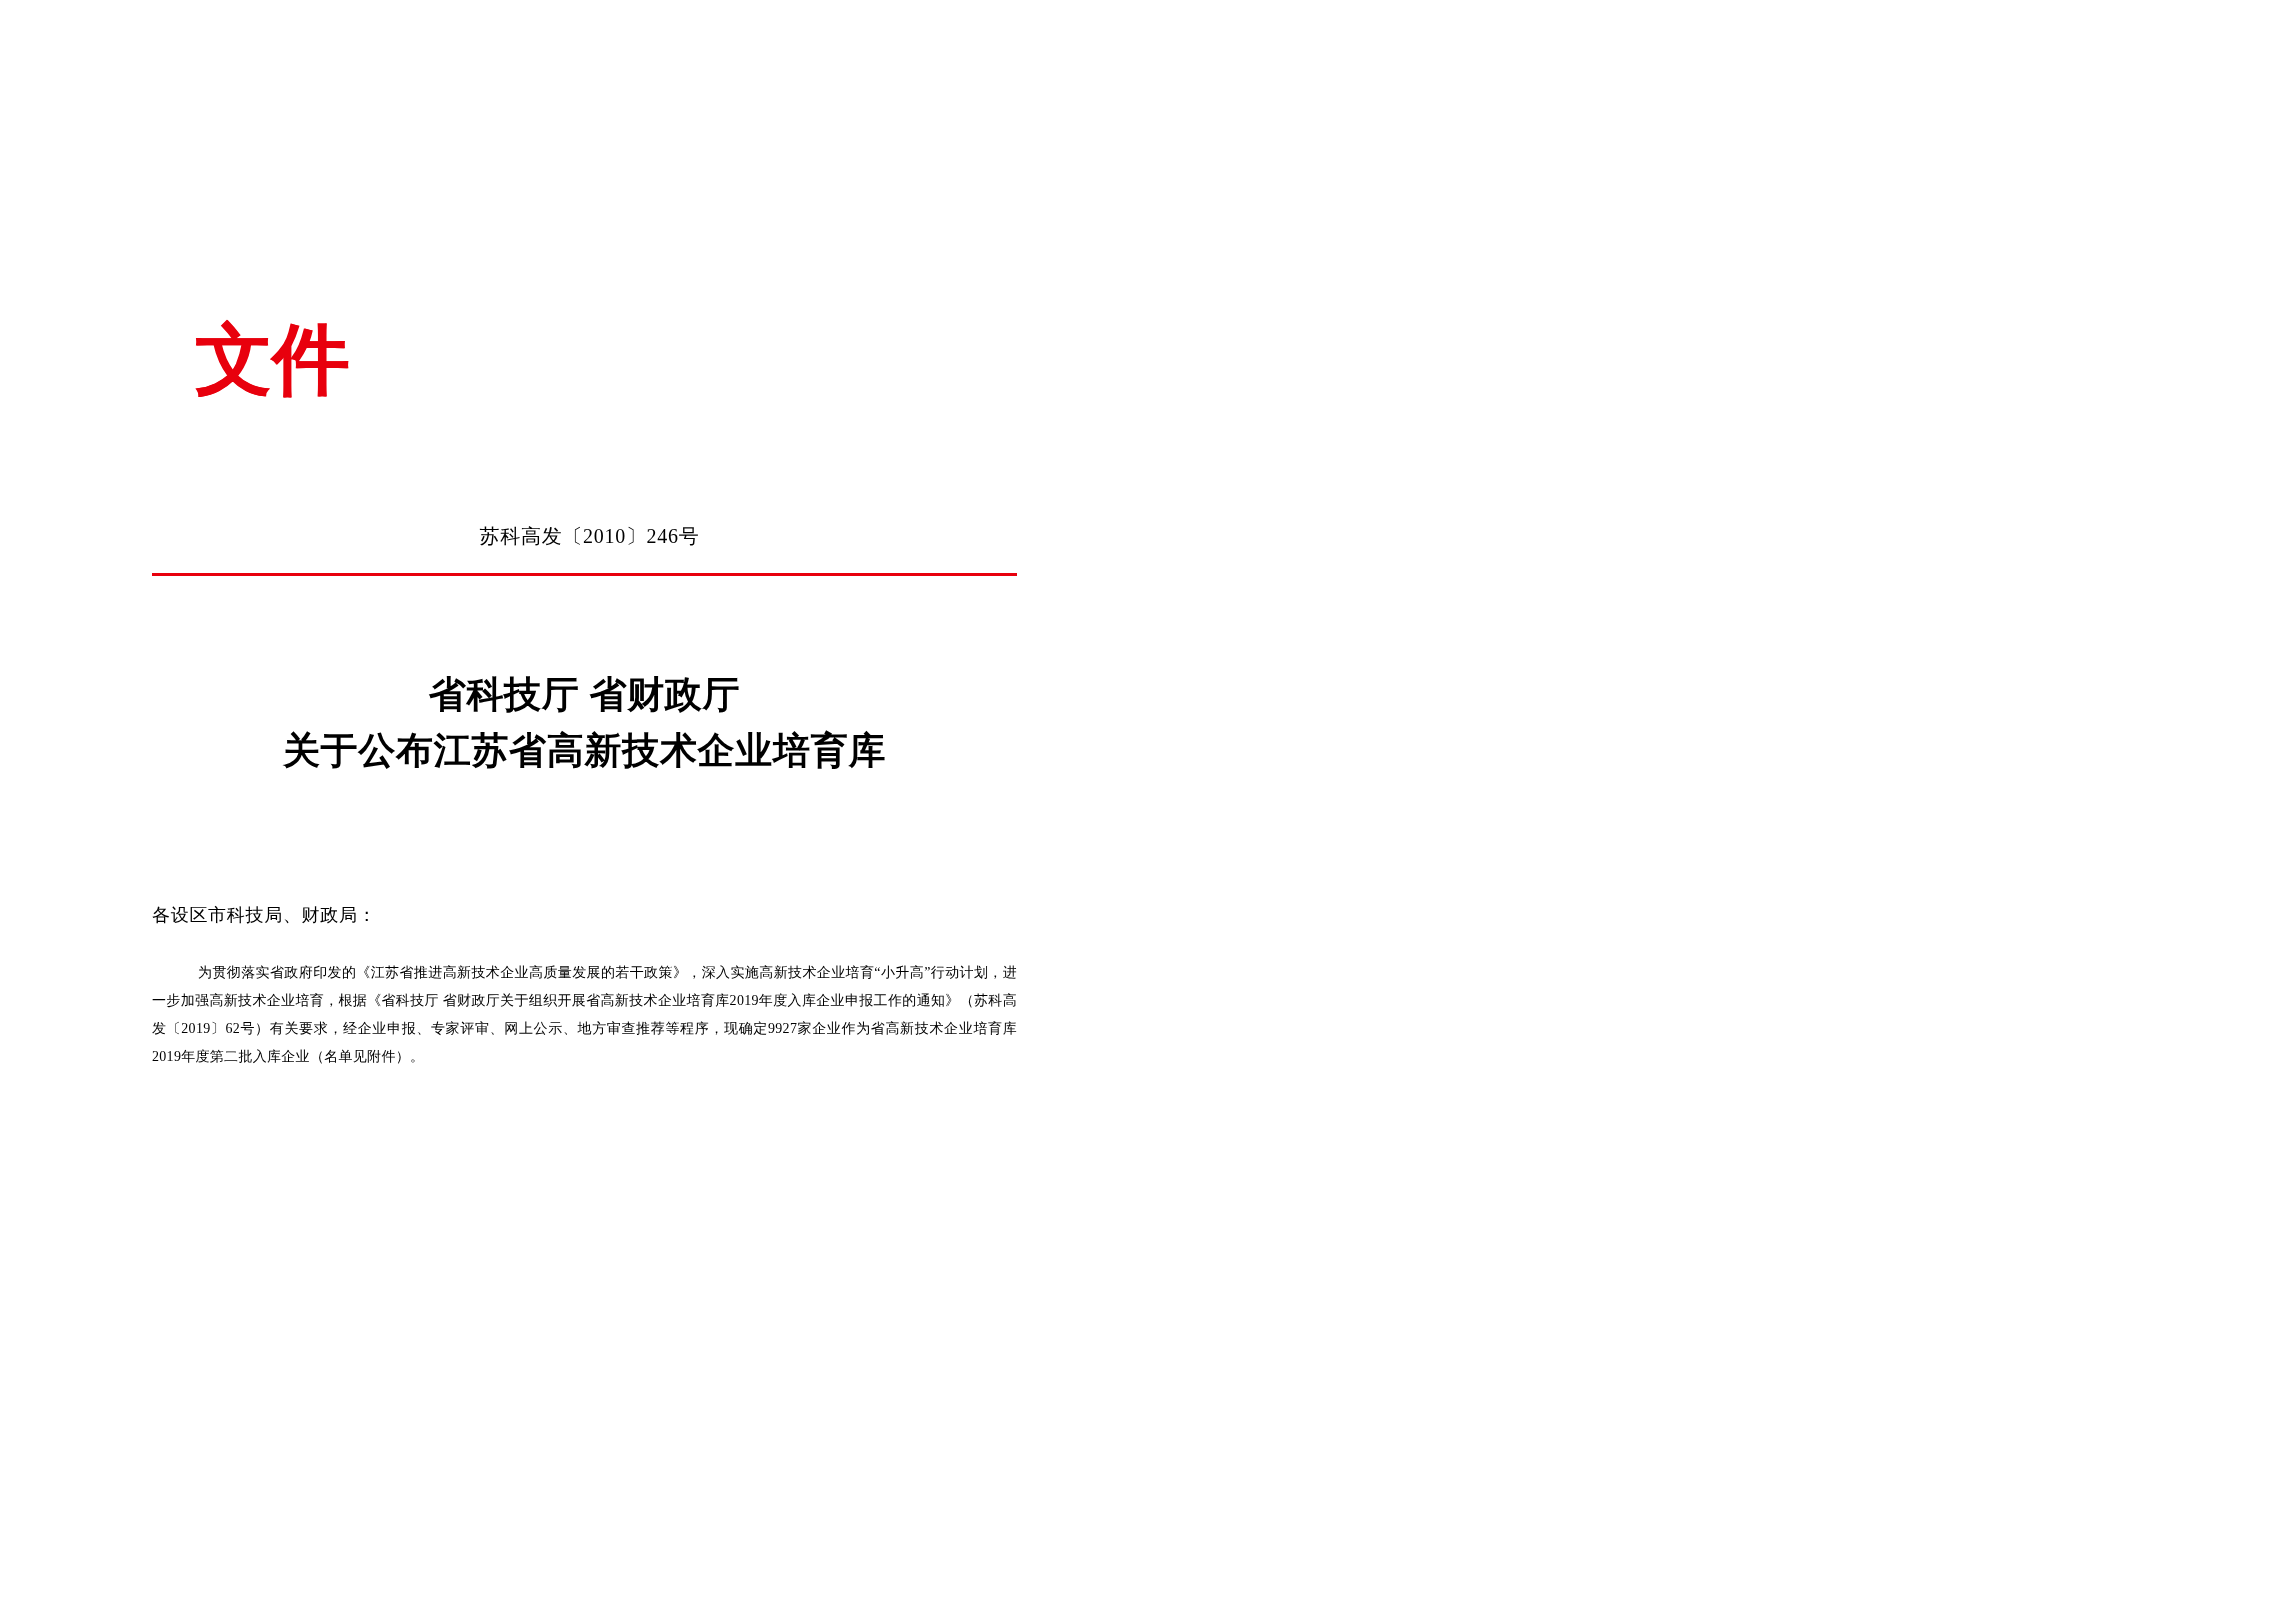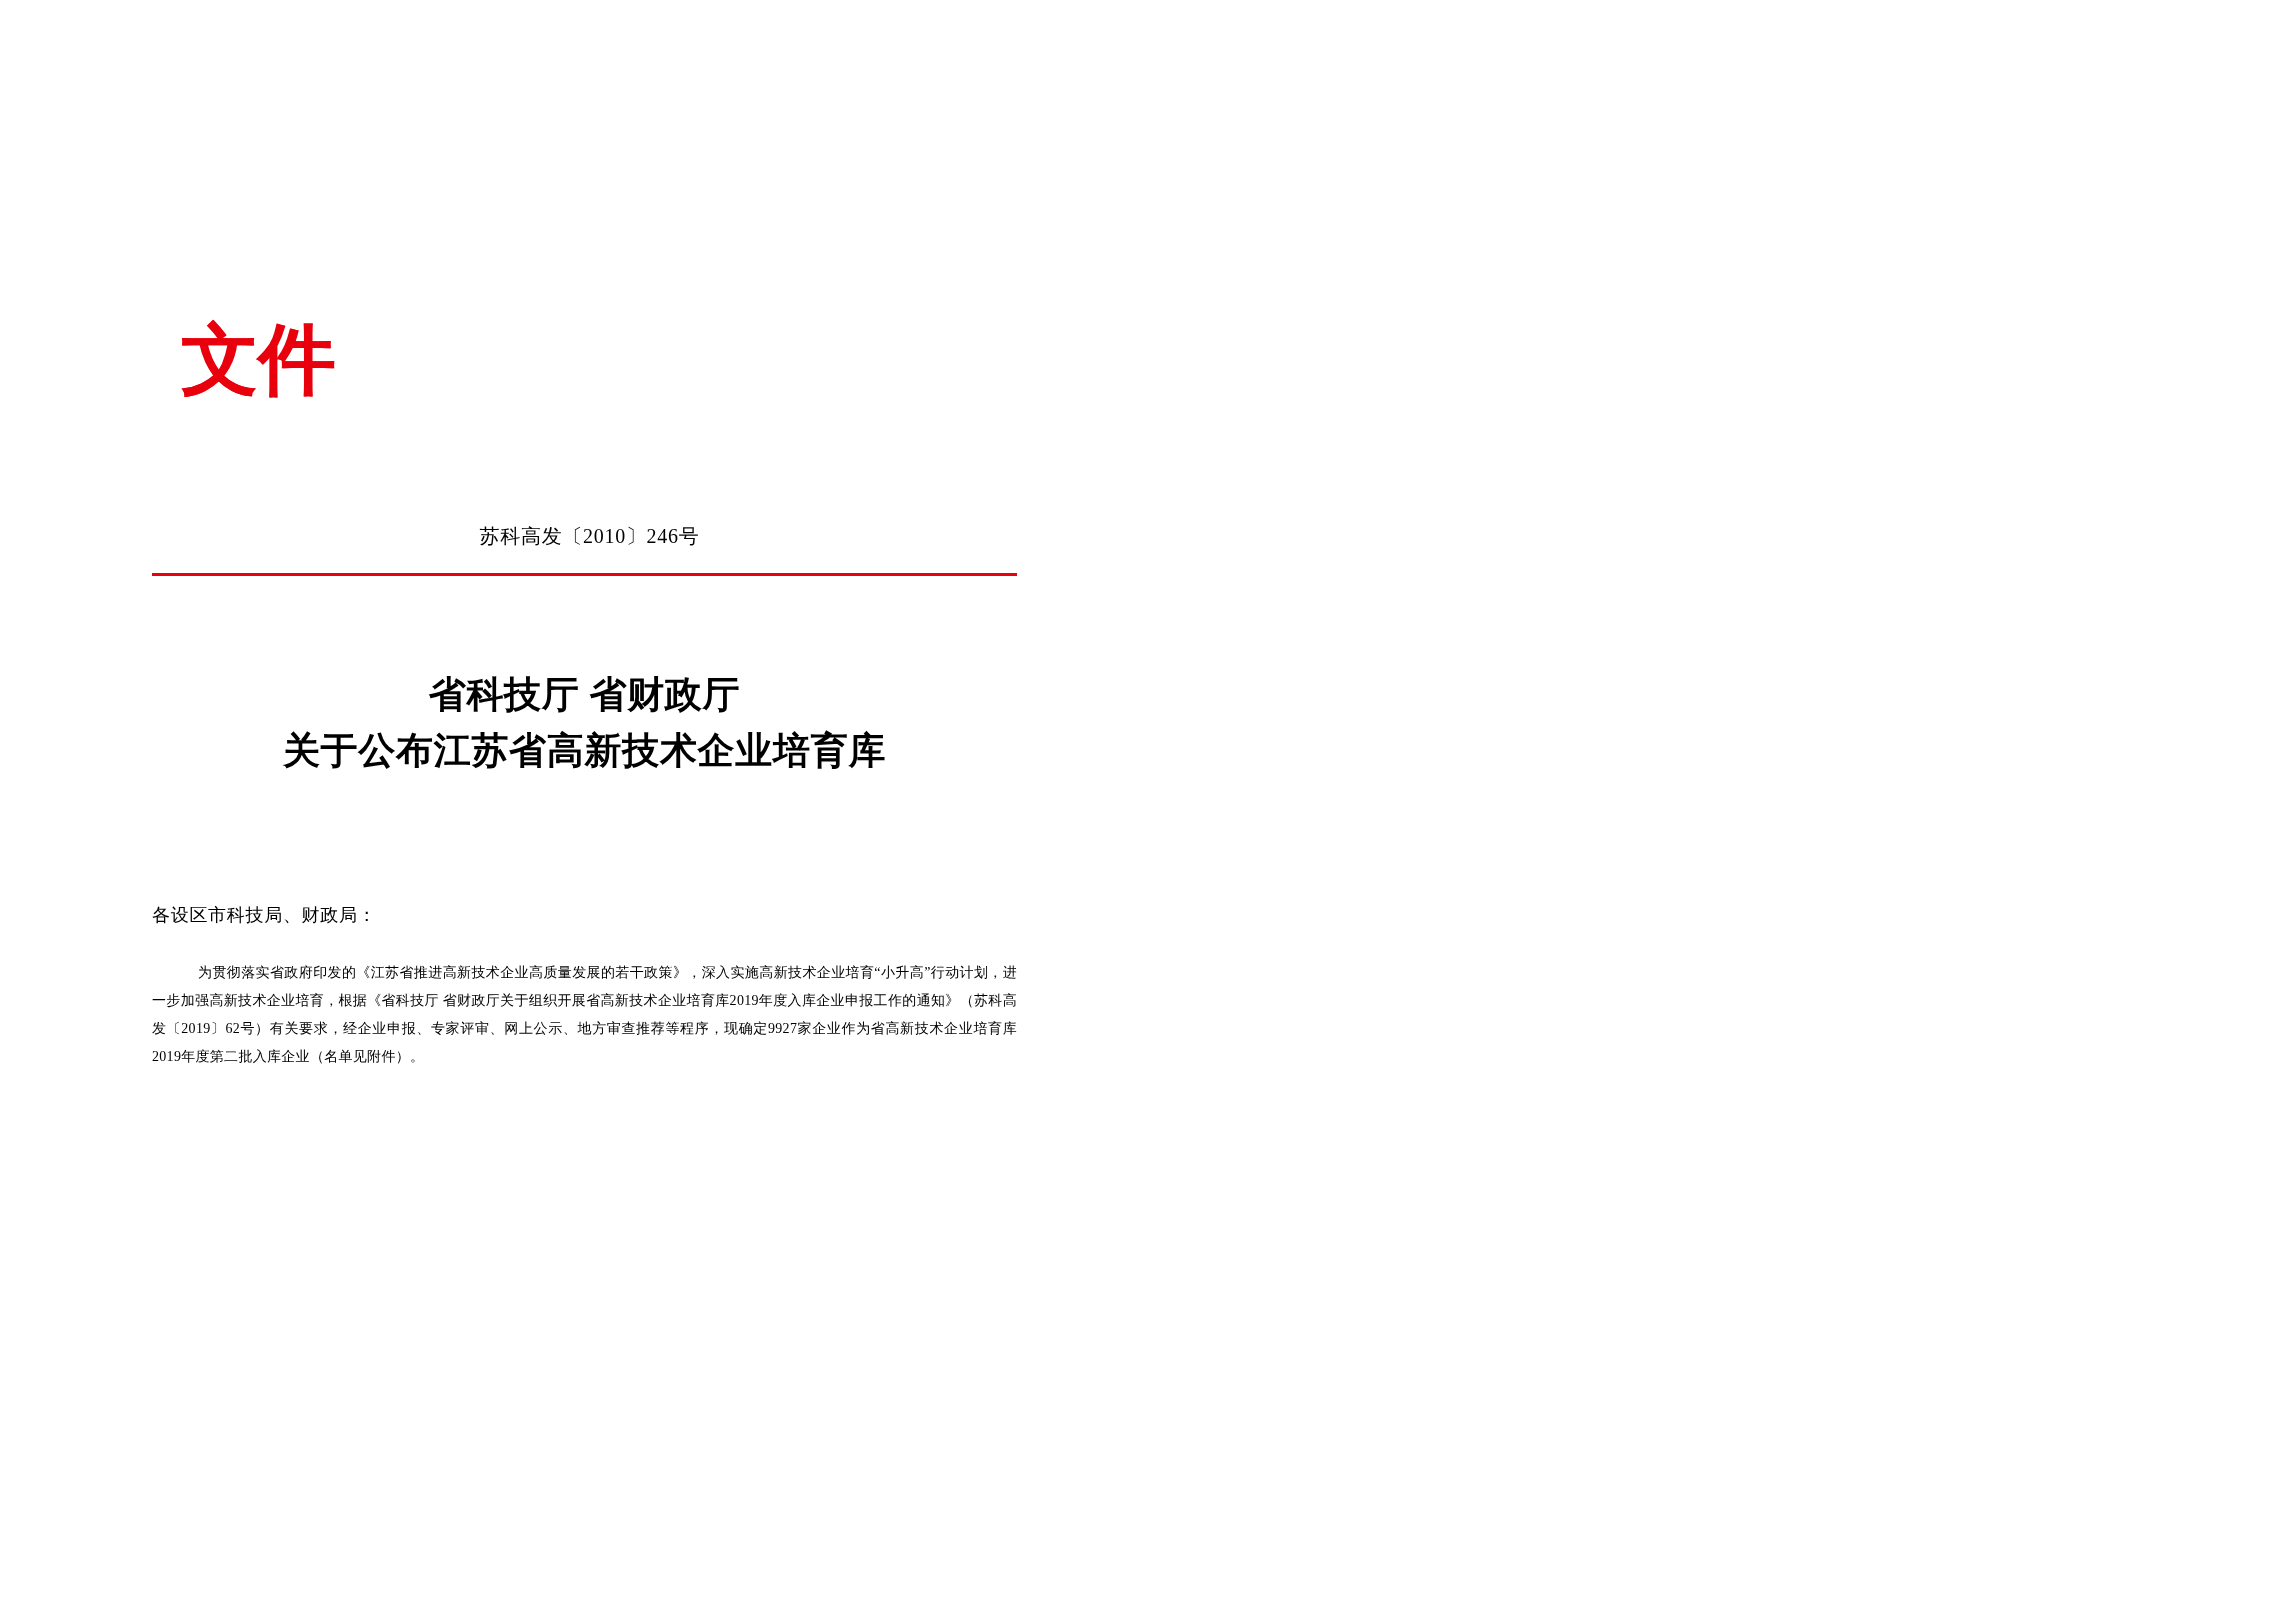--- a/index.html
+++ b/index.html
@@ -62,21 +62,21 @@
   }
   .mast-line.l2 {
     letter-spacing: 9.2px;
   }
   .mast-wenjian {
     color: #e8000d;
     font-family: "Liberation Serif", serif;
     font-weight: bold;
     font-size: 77px;
     line-height: 1.0;
-    margin-left: 17px;
+    margin-left: 31px;
     margin-top: 23.6px;
     white-space: nowrap;
     text-shadow: 0.7px 0 0 #e8000d;
   }
   .doc-number {
     position: absolute;
     left: 164px;
     top: 523px;
     width: 851px;
     text-align: center;

